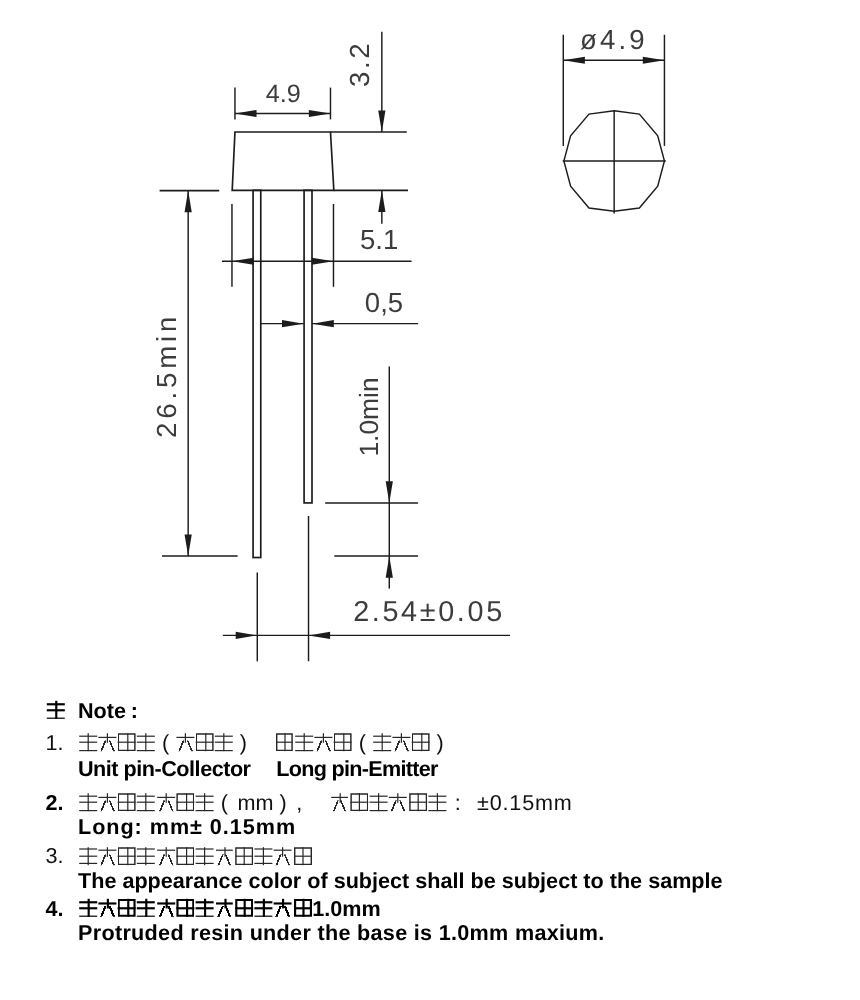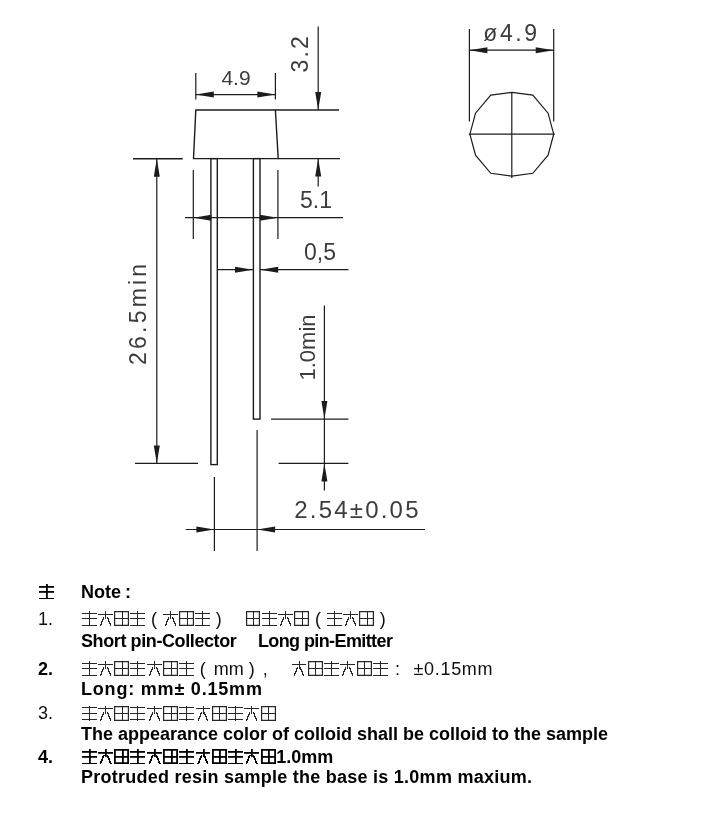--- a/index.html
+++ b/index.html
@@ -2,21 +2,21 @@
 <html><head>
 <meta charset="utf-8">
 <style>
 html,body{margin:0;padding:0;background:#fff;}
 #page{position:relative;width:717px;height:833px;background:#fff;overflow:hidden;
   font-family:"Liberation Sans",sans-serif;}
 svg{position:absolute;left:0;top:0;}
 .dim{fill:#3c3c3c;font-family:"Liberation Sans",sans-serif;}
 .note{position:absolute;left:0;right:0;color:#101010;font-size:18px;line-height:1;white-space:nowrap;}
 .nn{position:absolute;left:38px;}
-.nt{position:absolute;left:81px;}
+.nt{position:absolute;left:65px;}
 b.e{font-weight:bold;color:#000;}
 .k{display:inline-block;width:14.9px;height:15px;margin:0 0.7px;vertical-align:-1.5px;background-repeat:no-repeat;}
 .k1{background-image:linear-gradient(#272727,#272727),linear-gradient(#272727,#272727),linear-gradient(#272727,#272727),linear-gradient(#272727,#272727);
  background-size:100% 1.2px,100% 1.2px,100% 1.2px,1.2px 100%;
  background-position:0 1.5px,0 7px,0 13.5px,7px 0;}
 .k2{background-image:linear-gradient(#272727,#272727),linear-gradient(#272727,#272727),linear-gradient(112deg,transparent 44%,#272727 44%,#272727 56%,transparent 56%),linear-gradient(68deg,transparent 44%,#272727 44%,#272727 56%,transparent 56%);
  background-size:100% 1.2px,1.2px 55%,55% 60%,55% 60%;
  background-position:0 2.5px,7px 0,0 6px,6.8px 6px;}
 .k3{box-shadow:inset 0 0 0 1.2px #272727;background-image:linear-gradient(#272727,#272727),linear-gradient(#272727,#272727);
  background-size:100% 1.2px,1.2px 100%;background-position:0 7px,7.5px 0;}
@@ -147,37 +147,37 @@
 <div id="notes">
 <div class="note" style="top:582.5px;">
         <span class="nn"><b class="e"><i class="k k1 kb"></i></b></span>
         <span class="nt" id="tnote"><b class="e">Note<span style="display:inline-block;width:14px;text-align:center;">:</span></b></span>
       </div>
 <div class="note" style="top:609.6px;">
         <span class="nn">1.</span>
         <span class="nt"><i class="k k1"></i><i class="k k2"></i><i class="k k3"></i><i class="k k1"></i><span class="fp">(</span><i class="k k2"></i><i class="k k3"></i><i class="k k1"></i><span class="fp">)</span><span class="gap" style="width:18px;"></span><i class="k k3"></i><i class="k k1"></i><i class="k k2"></i><i class="k k3"></i><span class="fp">(</span><i class="k k1"></i><i class="k k2"></i><i class="k k3"></i><span class="fp">)</span></span>
       </div>
 <div class="note" style="top:632.2px;">
-        <span class="nt"><b class="e"><span id="tlong" style="letter-spacing:-0.4px;">Short pin-Collector</span><span style="display:inline-block;width:21.5px;"></span><span id="tshort" style="letter-spacing:-0.6px;">Long pin-Emitter</span></b></span>
+        <span class="nt"><b class="e"><span id="tlong" style="letter-spacing:-0.4px;">Unit pin-Collector</span><span style="display:inline-block;width:21.5px;"></span><span id="tshort" style="letter-spacing:-0.6px;">Long pin-Emitter</span></b></span>
       </div>
 <div class="note" style="top:659.8px;">
         <span class="nn"><b class="e">2.</b></span>
         <span class="nt"><i class="k k1"></i><i class="k k2"></i><i class="k k3"></i><i class="k k1"></i><i class="k k2"></i><i class="k k3"></i><i class="k k1"></i><span class="fp">(</span><span id="tmm" style="margin-left:3px;">mm</span><span class="fp">)</span><span class="fp" style="text-align:left;padding-left:3px;width:13px;">,</span><span class="sp"></span><i class="k k2"></i><i class="k k3"></i><i class="k k1"></i><i class="k k2"></i><i class="k k3"></i><i class="k k1"></i><span class="fc">:</span><span id="tpm" style="margin-left:7px;letter-spacing:0.7px;">±0.15mm</span></span>
       </div>
 <div class="note" style="top:680.1px;">
         <span class="nt"><b class="e" id="tunit" style="letter-spacing:0.8px;">Long: mm± 0.15mm</b></span>
       </div>
 <div class="note" style="top:704.2px;">
         <span class="nn">3.</span>
         <span class="nt"><i class="k k1"></i><i class="k k2"></i><i class="k k3"></i><i class="k k1"></i><i class="k k2"></i><i class="k k3"></i><i class="k k1"></i><i class="k k2"></i><i class="k k3"></i><i class="k k1"></i><i class="k k2"></i><i class="k k3"></i></span>
       </div>
 <div class="note" style="top:725.3px;">
-        <span class="nt"><b class="e" id="tthe">The appearance color of colloid shall be colloid to the sample</b></span>
+        <span class="nt"><b class="e" id="tthe">The appearance color of subject shall be subject to the sample</b></span>
       </div>
 <div class="note" style="top:747.8px;">
         <span class="nn"><b class="e">4.</b></span>
         <span class="nt"><i class="k k1 kb"></i><i class="k k2 kb"></i><i class="k k3 kb"></i><i class="k k1 kb"></i><i class="k k2 kb"></i><i class="k k3 kb"></i><i class="k k1 kb"></i><i class="k k2 kb"></i><i class="k k3 kb"></i><i class="k k1 kb"></i><i class="k k2 kb"></i><i class="k k3 kb"></i><b class="e">1.0mm</b></span>
       </div>
 <div class="note" style="top:768.1px;">
-        <span class="nt"><b class="e" id="tprot" style="letter-spacing:0.25px;">Protruded resin sample the base is 1.0mm maxium.</b></span>
+        <span class="nt"><b class="e" id="tprot" style="letter-spacing:0.25px;">Protruded resin under the base is 1.0mm maxium.</b></span>
       </div>
 </div>
 </div>
 
 </body></html>

